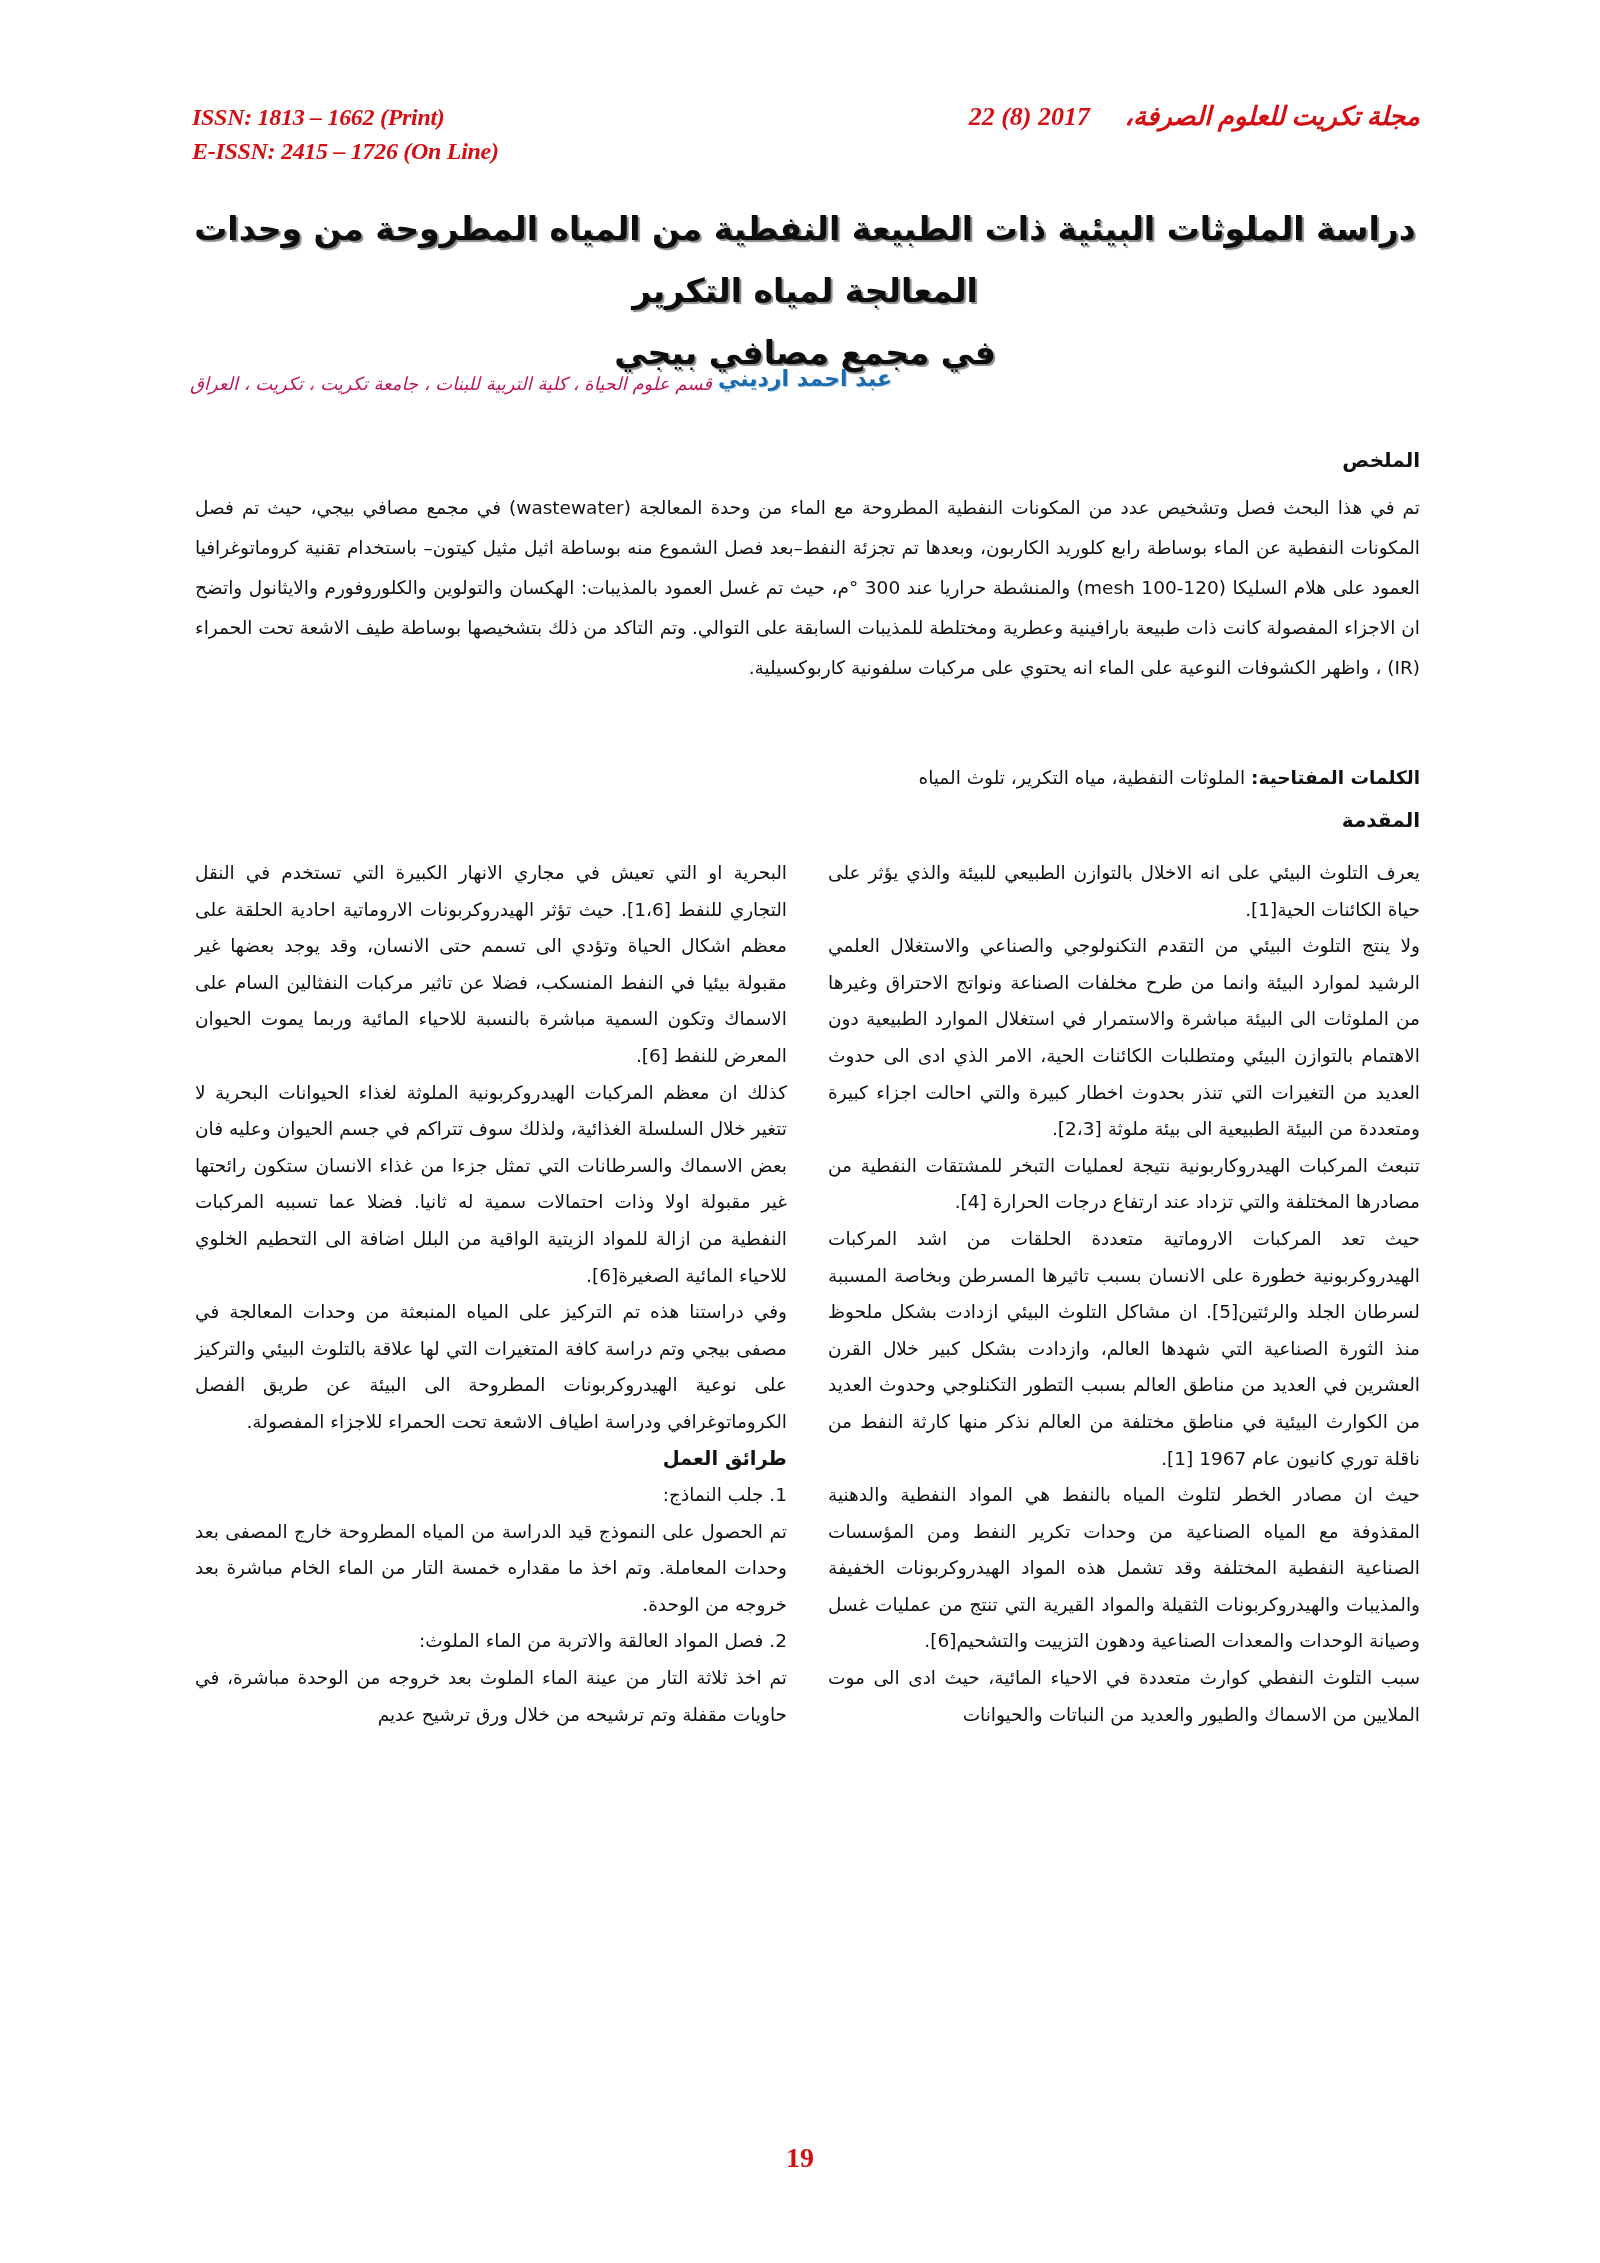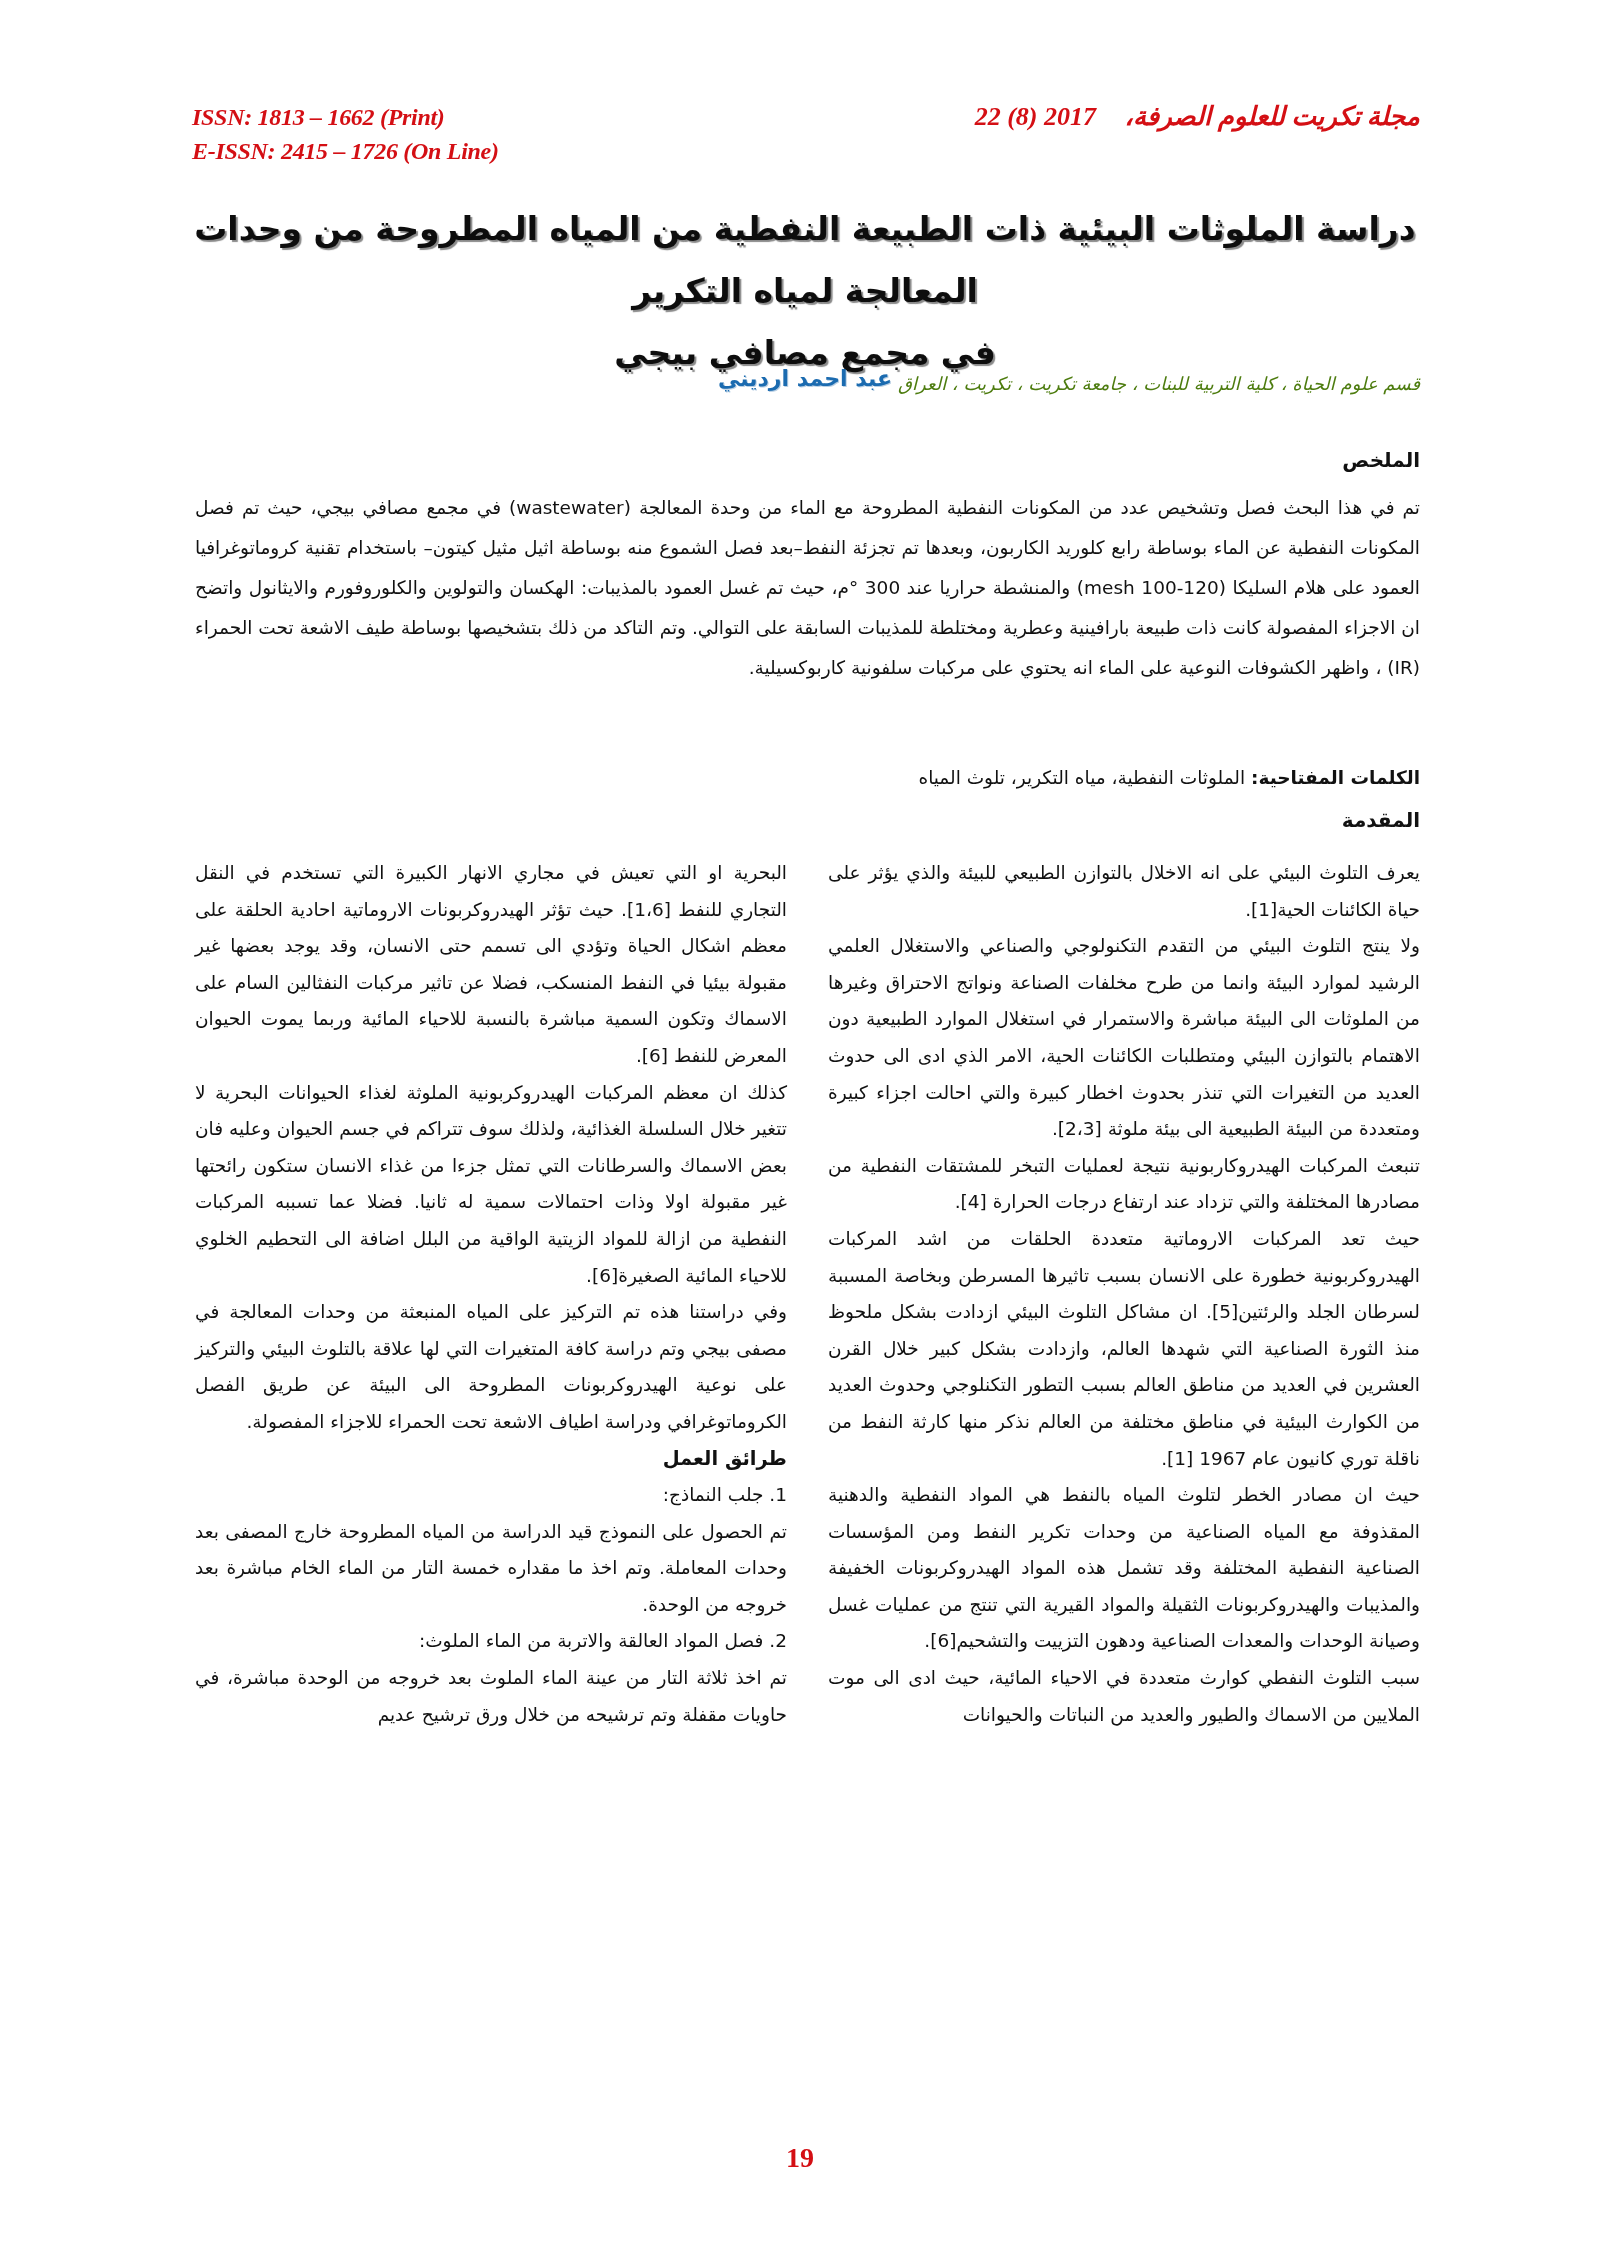--- a/index.html
+++ b/index.html
@@ -15,35 +15,35 @@
   .hdr-left {
     position: absolute; left: 192px; top: 100px; direction: ltr; text-align: left;
     font-family: "Liberation Serif", "DejaVu Serif", serif; font-style: italic; font-weight: bold;
     color: #d40f14; font-size: 24px; line-height: 34px; letter-spacing: -0.3px;
   }
   .hdr-right {
     position: absolute; right: 180px; top: 100px; direction: rtl; text-align: right;
     font-family: "Liberation Serif", "DejaVu Serif", serif; font-style: italic; font-weight: bold;
     color: #d40f14; font-size: 26px; line-height: 34px; white-space: nowrap;
   }
-  .hdr-right .vol { direction: ltr; unicode-bidi: isolate; display: inline-block; margin-right: 22px; }
+  .hdr-right .vol { direction: ltr; unicode-bidi: isolate; display: inline-block; margin-right: 28px; }
 
   
   .title {
     position: absolute; left: 190px; right: 180px; top: 198px; direction: rtl; text-align: center;
     font-family: "DejaVu Sans", sans-serif; font-weight: bold; font-size: 33px; line-height: 62px;
     color: #0d0d0d; text-shadow: 2px 2px 1px #8a8a8a;
   }
   .author {
     position: absolute; left: 190px; right: 180px; top: 330px; direction: rtl; text-align: center;
     font-weight: bold; font-size: 22px; color: #1b6bb0; text-shadow: 1px 1px 0 #b9cfe3; margin-top: 36px;
   }
   .affil {
-    position: absolute; left: 190px; right: 180px; top: 373px; direction: rtl; text-align: right;
-    font-style: italic; font-size: 18px; color: #4d7c0f;
+    position: absolute; left: 190px; right: 180px; top: 373px; direction: rtl; text-align: left;
+    font-style: italic; font-size: 18px; color: #be185d;
   }
 
   
   .abs-head {
     position: absolute; right: 180px; top: 448px; direction: rtl; font-weight: bold; font-size: 20px;
   }
   .abs-body {
     position: absolute; left: 195px; right: 180px; top: 488px; direction: rtl; text-align: justify;
     text-align-last: right; font-size: 18.5px; line-height: 40px; color: #111;
   }

